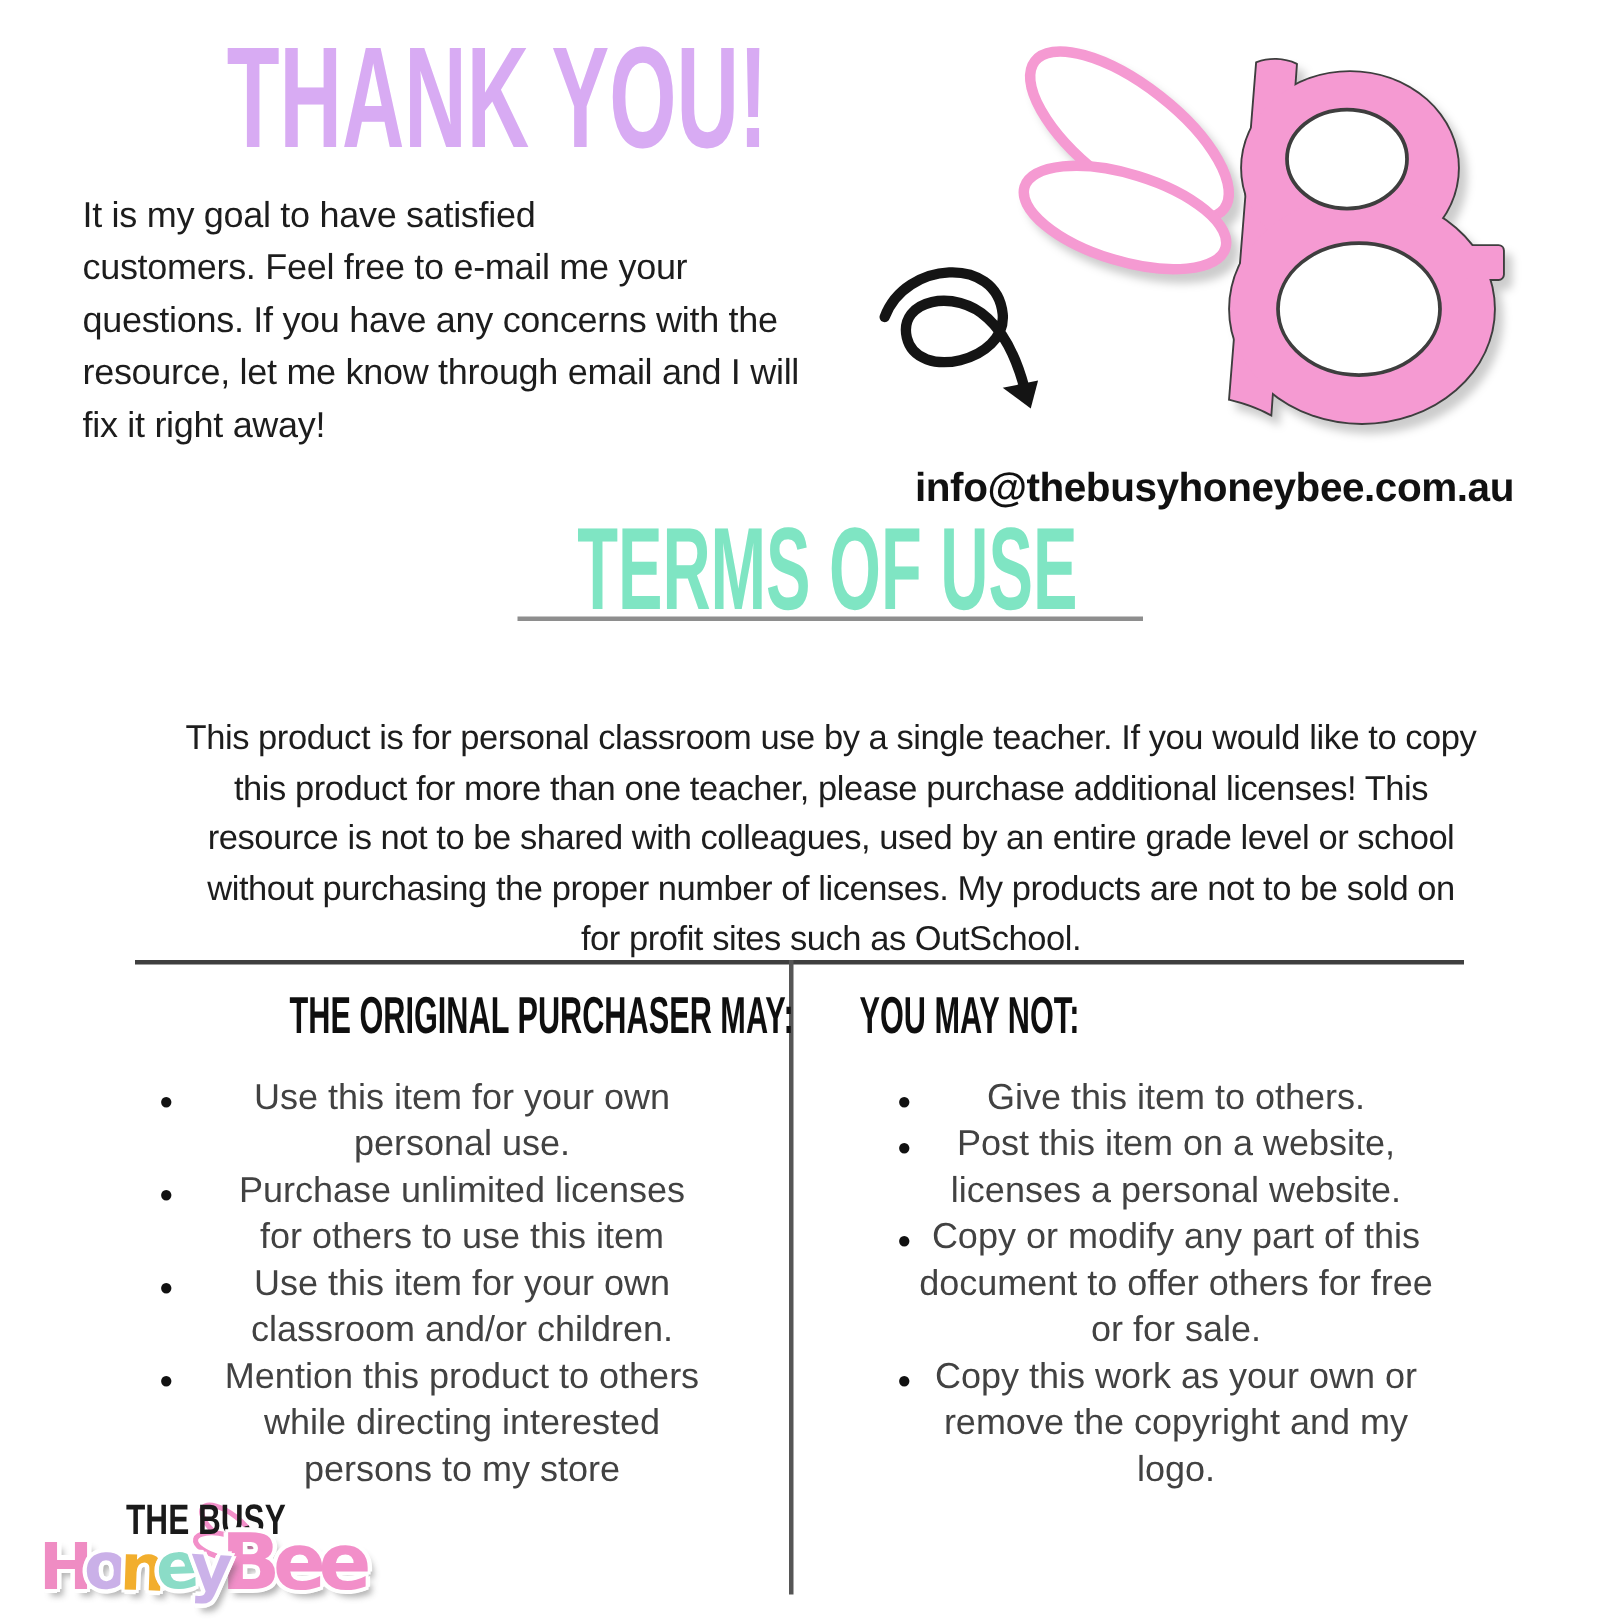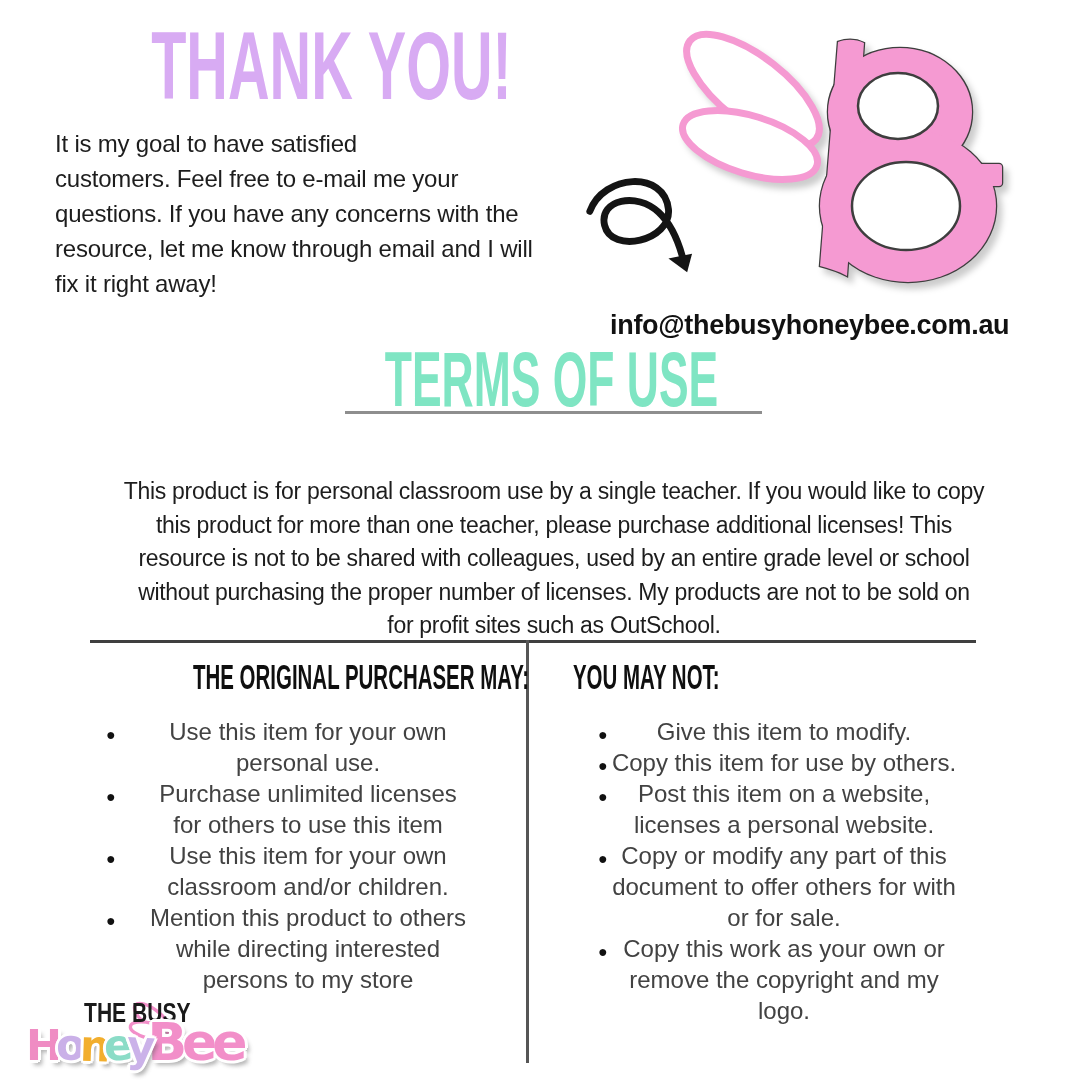--- a/index.html
+++ b/index.html
@@ -139,24 +139,23 @@
     <ul>
       <li>Use this item for your own personal use.</li>
       <li>Purchase unlimited licenses for others to use this item</li>
       <li>Use this item for your own classroom and/or children.</li>
       <li>Mention this product to others while directing interested persons to my store</li>
     </ul>
   </div>
 
   <div class="tou-list right">
     <ul>
-      <li>Give this item to modify.</li>
-      <li>Copy this item for use by others.</li>
+      <li>Give this item to others.</li>
       <li>Post this item on a website, licenses a personal website.</li>
-      <li>Copy or modify any part of this document to offer others for with or for sale.</li>
+      <li>Copy or modify any part of this document to offer others for free or for sale.</li>
       <li>Copy this work as your own or remove the copyright and my logo.</li>
     </ul>
   </div>
 
   <div class="footer-logo">
     <div class="busy-text">
       <span class="cond" style="color: rgb(26, 26, 26);">THE BUSY</span>
     </div>
     <div class="honeybee-row">
       <svg class="bee-wings" viewBox="0 0 60 46">

